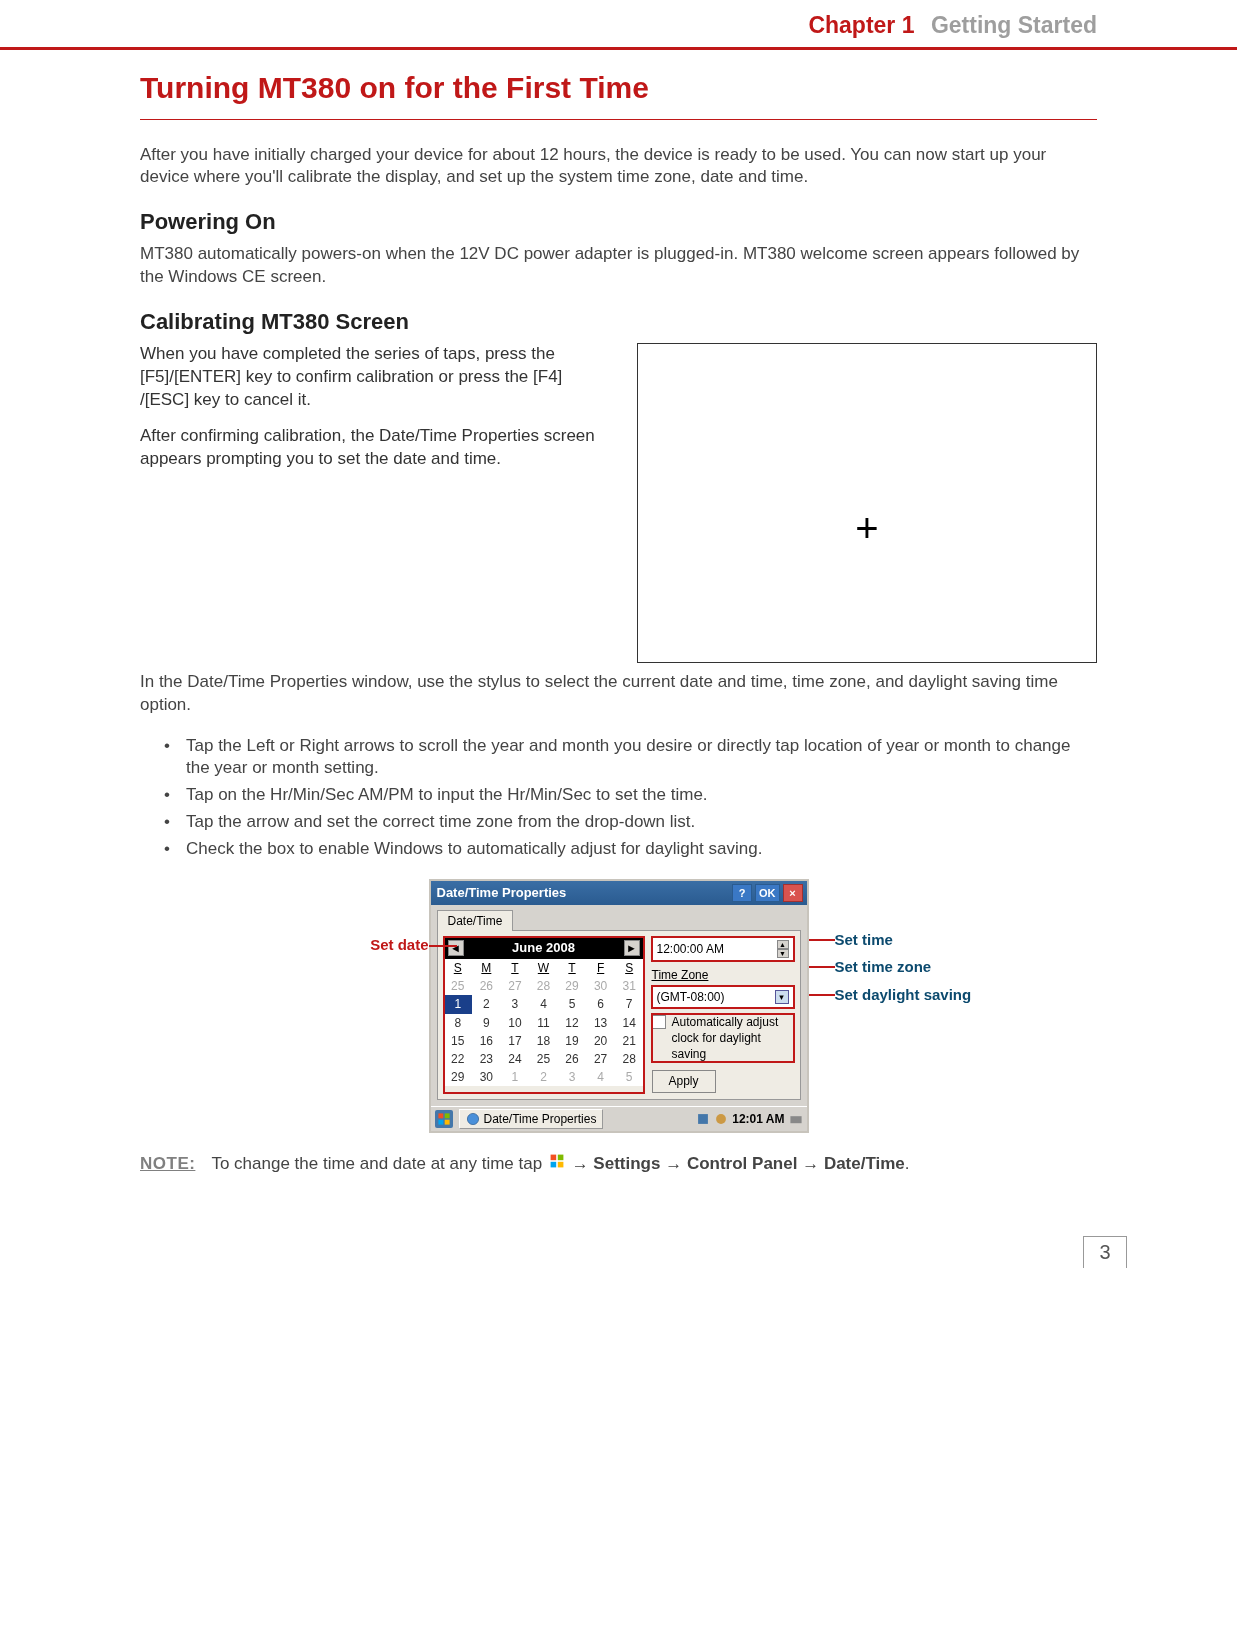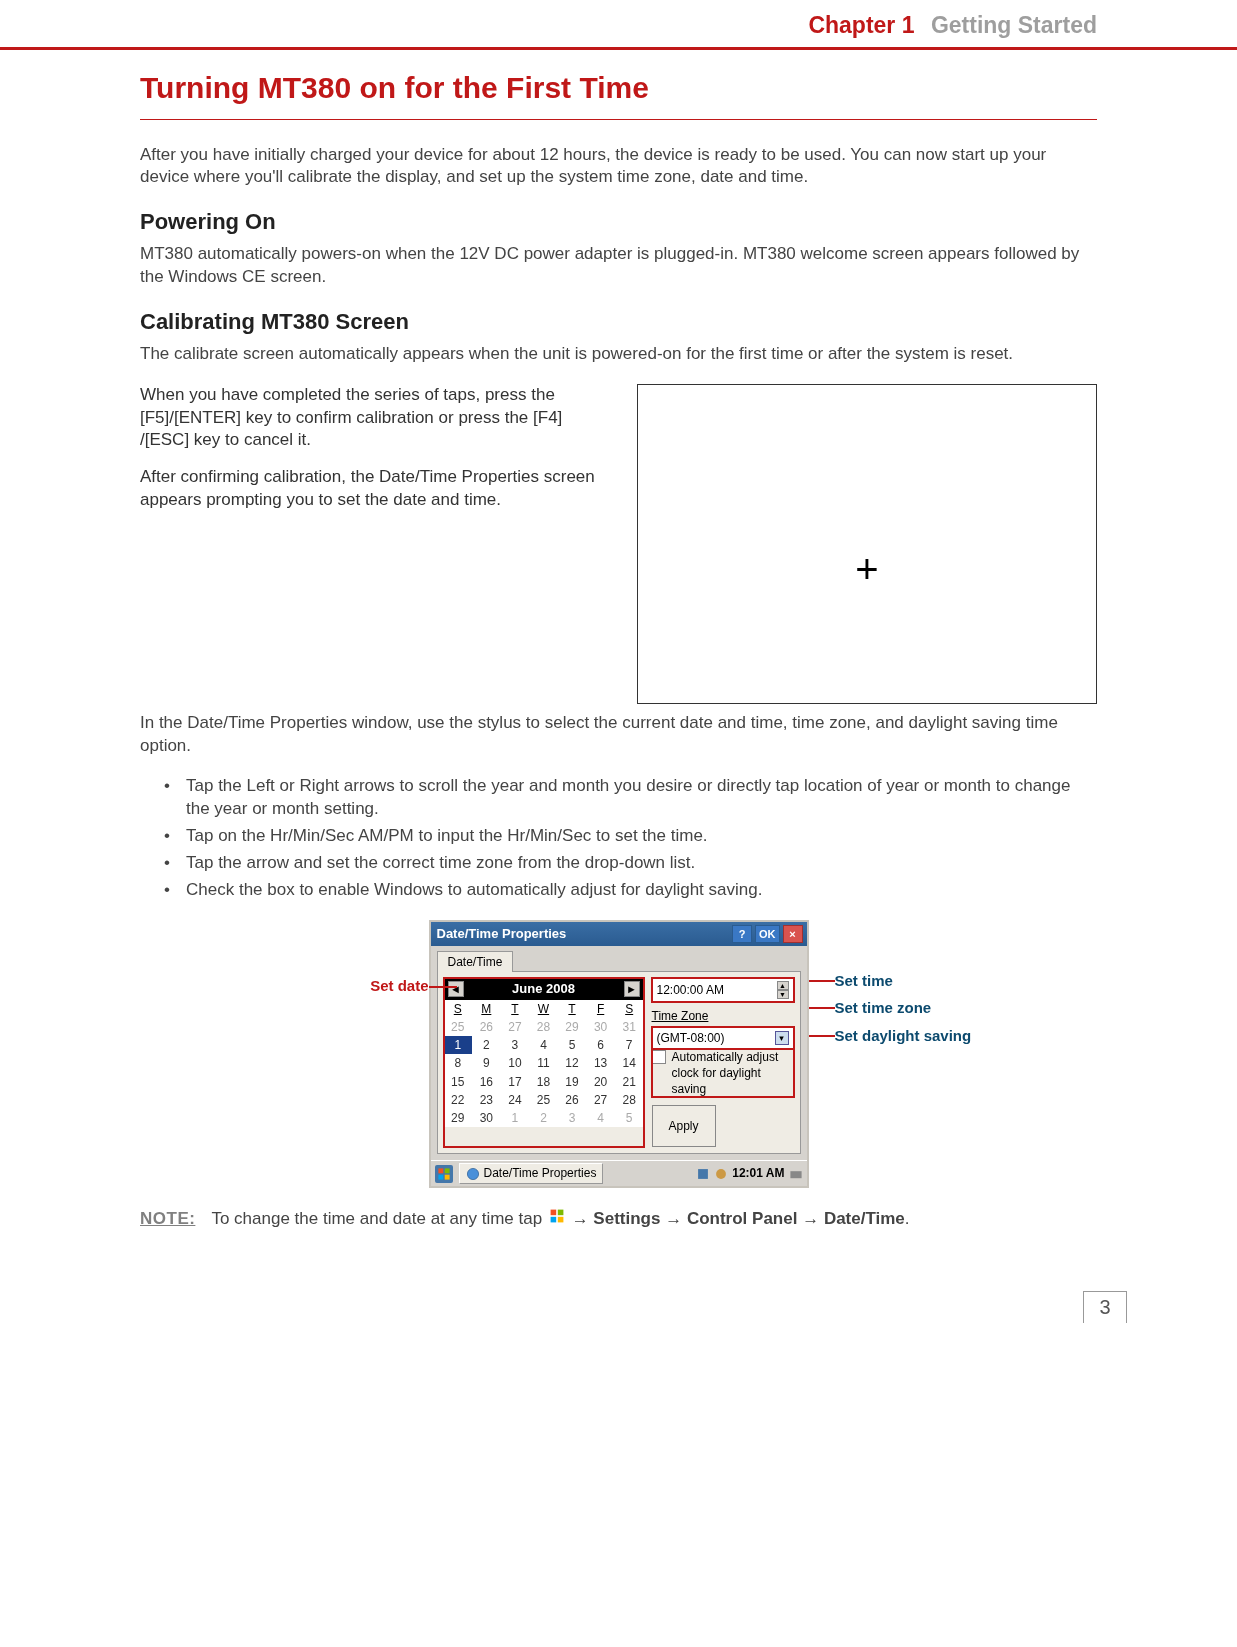--- a/index.html
+++ b/index.html
@@ -177,24 +177,24 @@
     display:flex; align-items:center; justify-content:space-between; font-size:12px;
   }
   .spinner { display:flex; flex-direction:column; }
   .spinner span { font-size:7px; line-height:7px; background:#d6d3ce; border:1px solid #888; width:12px; text-align:center; }
   .group-label { font-size:12px; margin-top:6px; text-decoration: underline; }
   .combo {
     background:#fff; border:1px solid #888; padding:2px 4px;
     display:flex; align-items:center; justify-content:space-between; font-size:12px; margin-top:2px;
   }
   .combo .dd { background:#cde; border:1px solid #559; width:14px; height:14px; font-size:9px; text-align:center; }
-  .chkrow { display:flex; gap:6px; align-items:flex-start; font-size:12px; }
+  .chkrow { display:flex; gap:6px; align-items:flex-start; margin-top:6px; font-size:12px; }
   .chkrow .cb { width:14px; height:14px; border:1px solid #888; background:#fff; flex-shrink:0; margin-top:1px; }
   .applybtn {
-    border:1px solid #888; background:#efece4; padding:12px 16px; font-size:12px;
+    border:1px solid #888; background:#efece4; padding:2px 16px; font-size:12px;
     margin-top:8px; display:inline-block;
   }
   .taskbar {
     background:#d6d3ce; border-top:1px solid #fff;
     display:flex; align-items:center; padding:2px 4px; gap:6px; font-size:12px;
   }
   .taskbar .start { width:18px; height:18px; background:#47a; border-radius:2px; display:inline-flex; align-items:center; justify-content:center; }
   .taskbar .start svg { width:14px; height:14px; }
   .taskbar .taskbtn {
     background:#efece4; border:1px solid #999; padding:1px 6px; display:inline-flex; align-items:center; gap:4px;
@@ -225,21 +225,20 @@
 
   <div class="content">
     <h1 class="main-title">Turning MT380 on for the First Time</h1>
 
     <p class="body">After you have initially charged your device for about 12 hours, the device is ready to be used. You can now start up your device where you'll calibrate the display, and set up the system time zone, date and time.</p>
 
     <h2 class="sub">Powering On</h2>
     <p class="body">MT380 automatically powers-on when the 12V DC power adapter is plugged-in. MT380 welcome screen appears followed by the Windows CE screen.</p>
 
     <h2 class="sub">Calibrating MT380 Screen</h2>
-    <p class="body">The calibrate screen automatically appears when the unit is powered-on for the first time or after the system is reset.</p>
 
     <div class="two-col">
       <div class="col-text">
         <p>When you have completed the series of taps, press the [F5]/[ENTER] key to confirm calibration or press the [F4] /[ESC] key to cancel it.</p>
         <p>After confirming calibration, the Date/Time Properties screen appears prompting you to set the date and time.</p>
       </div>
       <div class="calib-box">
         <div class="crosshair">+</div>
       </div>
     </div>

